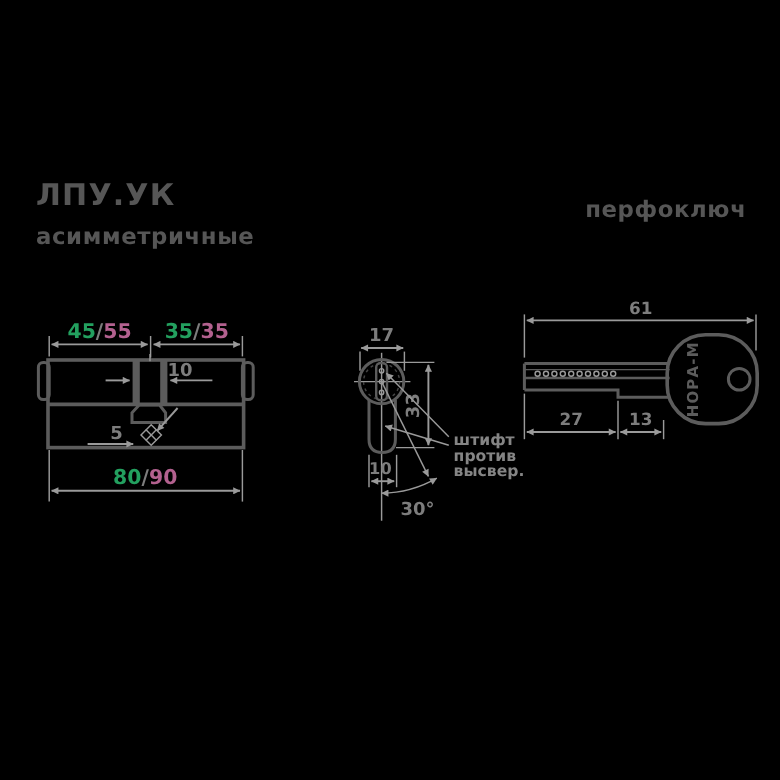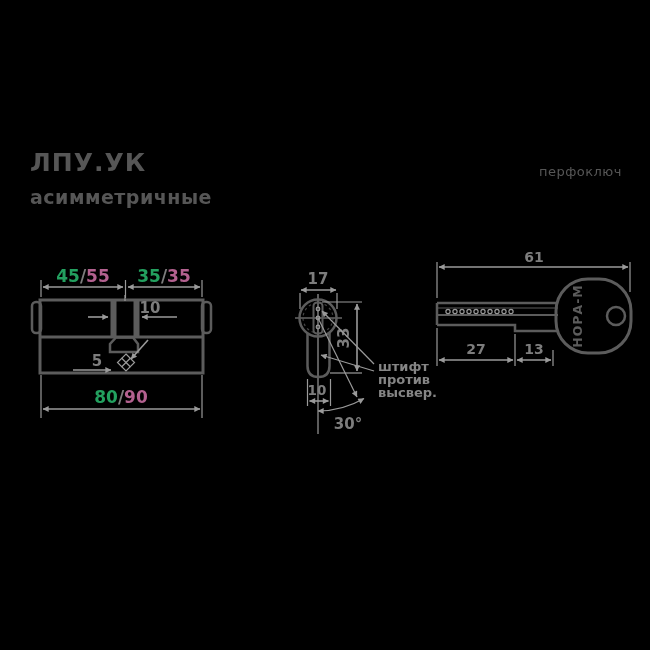--- a/index.html
+++ b/index.html
@@ -6,21 +6,21 @@
     --bg:#000000; --outline:#5c5c5c; --dimline:#9a9a9a; --dimtext:#7d7d7d;
     --notetext:#858585; --title:#565656; --green:#23a05f; --pink:#b3618f;
   }
   html,body{margin:0;padding:0;background:var(--bg);}
   #canvas{position:relative;width:650px;height:606px;background:var(--bg);overflow:hidden;
           font-family:"DejaVu Sans",sans-serif;}
   .title-main{position:absolute;left:30px;top:148px;font-size:25px;font-weight:bold;
               color:var(--title);letter-spacing:1px;}
   .title-sub{position:absolute;left:30px;top:186px;font-size:19px;font-weight:bold;
              color:var(--title);letter-spacing:0.5px;}
-  .title-right{position:absolute;right:28px;top:164px;font-size:13px;font-weight:normal;
+  .title-right{position:absolute;right:28px;top:164px;font-size:19px;font-weight:bold;
                color:var(--title);letter-spacing:0.5px;}
   svg{position:absolute;left:0;top:0;}
   svg text{font-family:"DejaVu Sans",sans-serif;font-weight:bold;}
   .dimtxt{fill:var(--dimtext);}
   .grtxt{fill:var(--green);}
   .pktxt{fill:var(--pink);}
   .sltxt{fill:var(--dimtext);}
   .outline{stroke:var(--outline);fill:none;}
   .dim{stroke:var(--dimline);fill:none;stroke-width:1.6;}
   .thin{stroke:var(--dimline);fill:none;stroke-width:1.2;}

